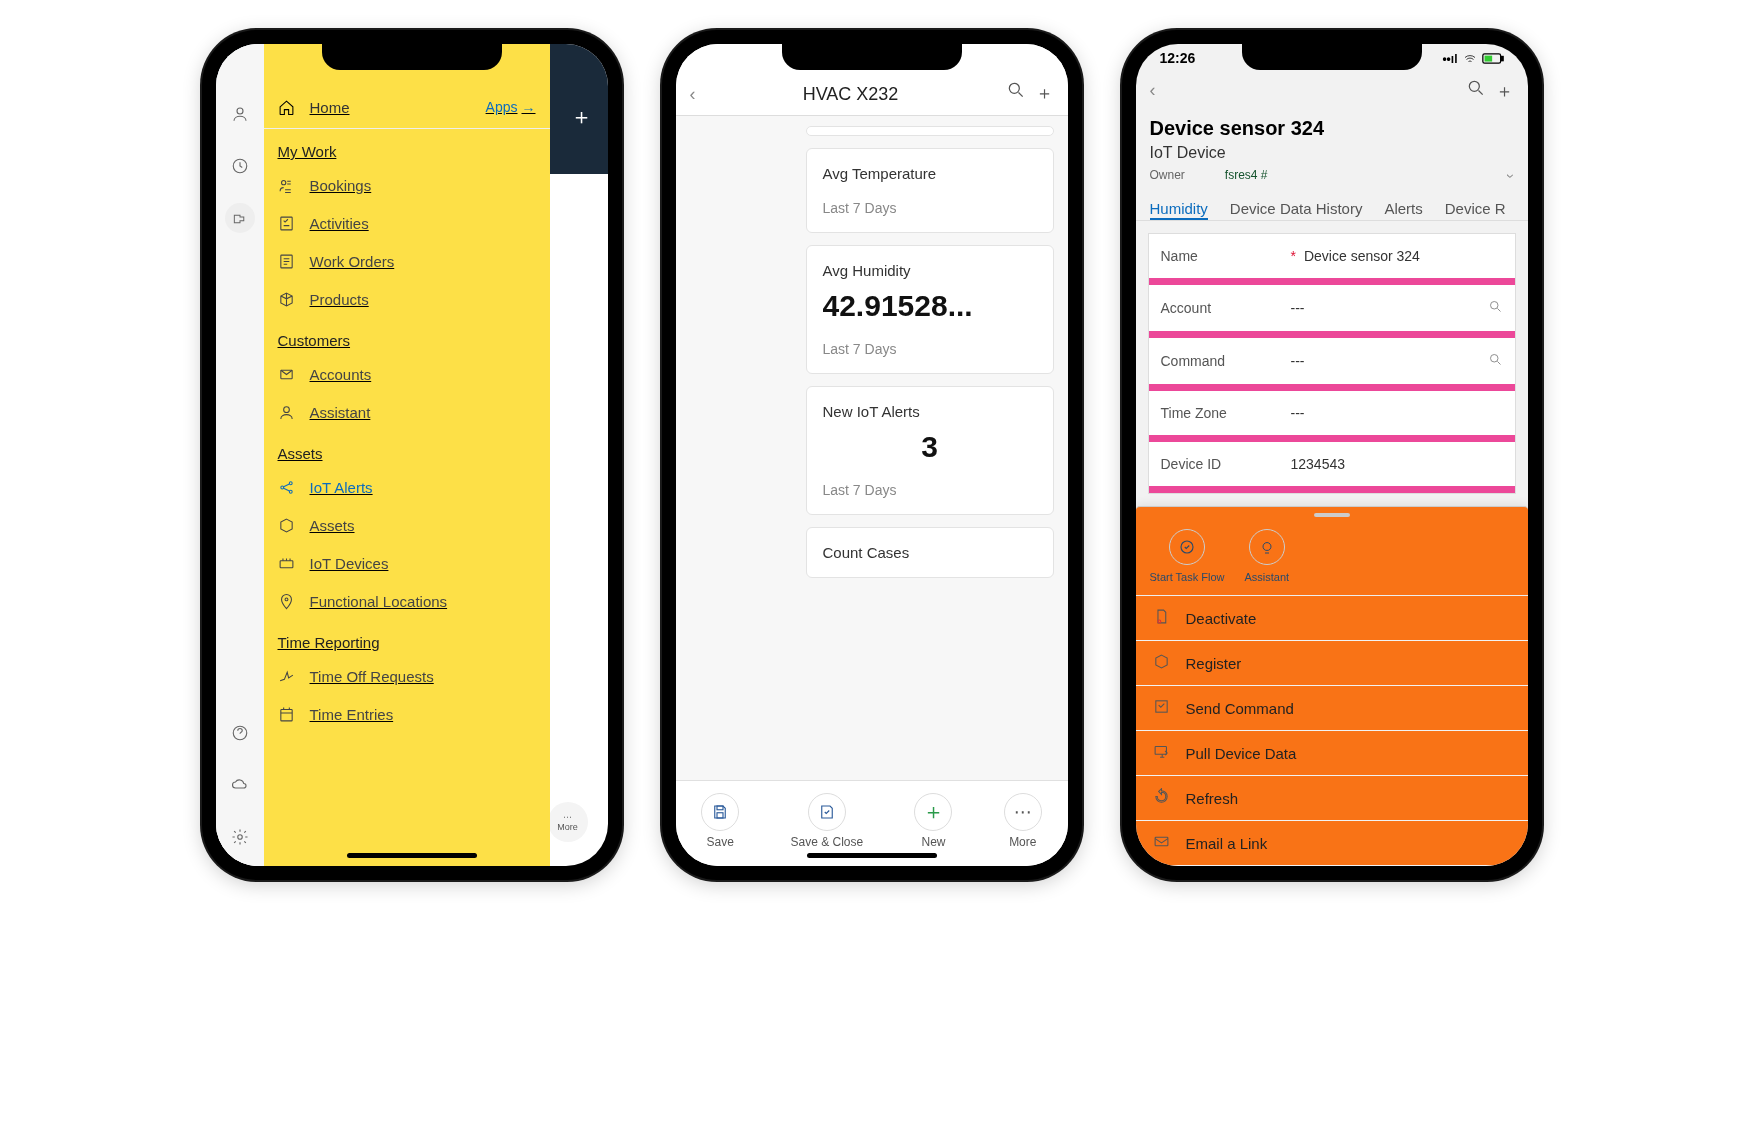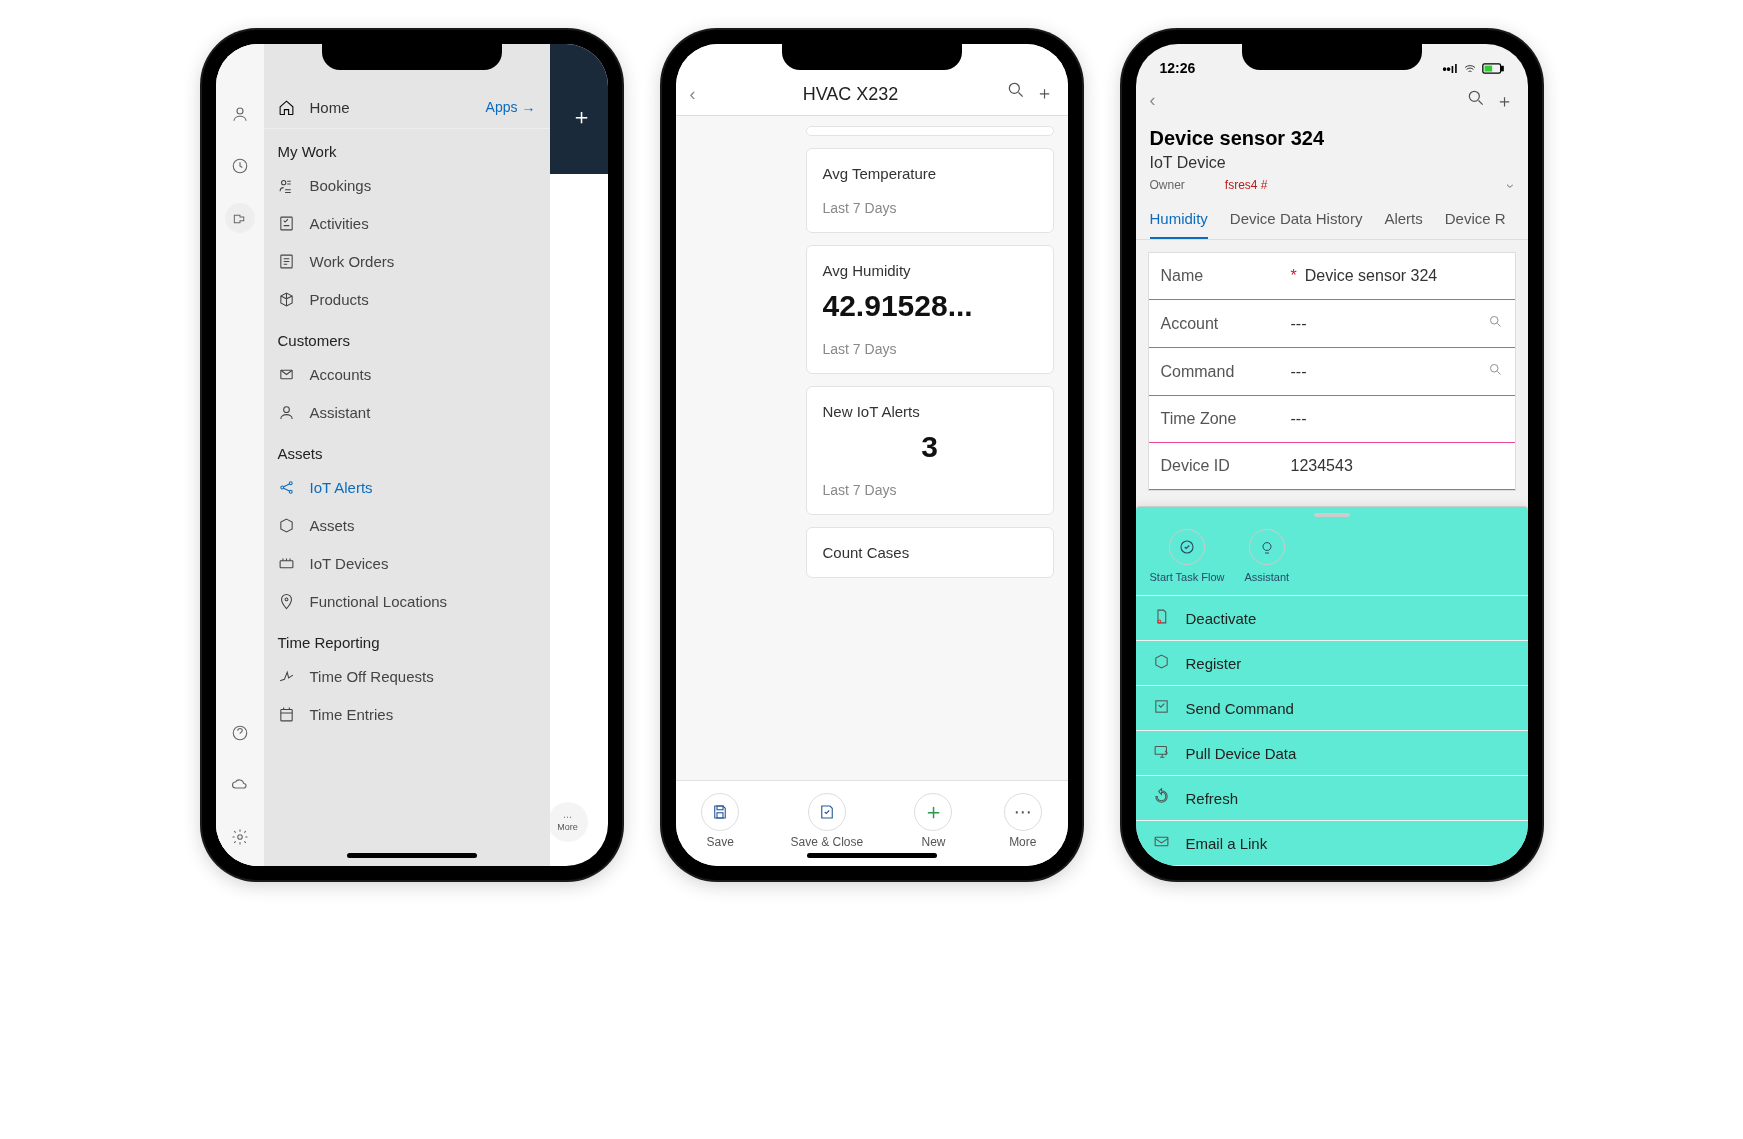--- a/index.html
+++ b/index.html
@@ -7,21 +7,21 @@
   .phone { width: 420px; height: 850px; background: #000; border-radius: 55px; padding: 14px; position: relative; box-shadow: 0 0 0 2px #1a1a1a, 0 4px 20px rgba(0,0,0,.2); }
   .notch { position: absolute; top: 12px; left: 50%; transform: translateX(-50%); width: 180px; height: 28px; background: #000; border-radius: 0 0 18px 18px; z-index: 100; }
   .screen { width: 100%; height: 100%; border-radius: 42px; overflow: hidden; position: relative; background: #fff; }
 
   
   .p1-top { background: #1a2a3a; height: 130px; width: 100%; position: relative; }
   .p1-overlay { position: absolute; top: 0; left: 0; bottom: 0; right: 58px; background: rgba(255,255,255,.98); display: flex; }
   .p1-iconcol { width: 48px; background: #f6f6f6; display: flex; flex-direction: column; align-items: center; padding-top: 55px; gap: 22px; }
   .icon-btn { width: 30px; height: 30px; border-radius: 50%; display: flex; align-items: center; justify-content: center; color: #666; background: transparent; }
   .icon-btn.bottom { margin-top: auto; }
-  .p1-nav { flex: 1; background: #e5e5e5; overflow-y: auto; padding-top: 42px; }
+  .p1-nav { flex: 1; background: #fde047; overflow-y: auto; padding-top: 42px; text-decoration: underline; }
   .nav-home { display: flex; align-items: center; padding: 12px 14px; border-bottom: 1px solid #eee; }
   .nav-home .lbl { margin-left: 14px; font-size: 15px; color: #333; }
   .nav-apps { margin-left: auto; color: #0b6cbe; font-size: 14px; display: flex; align-items: center; gap: 4px; }
   .nav-section { padding: 14px 14px 6px; font-size: 15px; color: #222; }
   .nav-item { display: flex; align-items: center; padding: 10px 14px; gap: 14px; font-size: 15px; color: #444; }
   .nav-item.active { color: #0b6cbe; }
   .nav-icon { width: 18px; height: 18px; display: flex; align-items: center; justify-content: center; }
   .p1-more { position: absolute; bottom: 24px; right: 20px; width: 40px; height: 40px; border-radius: 50%; background: #f4f4f4; display: flex; align-items: center; justify-content: center; flex-direction: column; font-size: 9px; color: #555; }
   .p1-plus { position: absolute; top: 58px; right: 15px; color: #fff; font-size: 22px; }
 
@@ -39,32 +39,32 @@
   .bar-ico { width: 38px; height: 38px; border-radius: 50%; border: 1px solid #ddd; display: flex; align-items: center; justify-content: center; font-size: 18px; }
   .home-ind { position: absolute; bottom: 8px; left: 50%; transform: translateX(-50%); width: 130px; height: 5px; background: #000; border-radius: 3px; }
 
   
   .p3 { background: #f2f2f2; height: 100%; display: flex; flex-direction: column; }
   .status { height: 34px; display: flex; align-items: flex-end; justify-content: space-between; padding: 0 24px 2px; font-size: 14px; font-weight: 600; }
   .p3-hdr { display: flex; align-items: center; padding: 10px 14px; gap: 10px; }
   .p3-title { font-size: 20px; font-weight: 600; padding: 4px 14px 0; }
   .p3-sub { font-size: 16px; padding: 4px 14px 0; color: #333; }
   .p3-owner { font-size: 12px; padding: 6px 14px; color: #666; display: flex; gap: 8px; }
-  .p3-owner a { color: #b91c1c; padding-left: 32px; }
+  .p3-owner a { color: #14532d; padding-left: 32px; }
   .tabs { display: flex; gap: 22px; padding: 10px 14px 0; border-bottom: 1px solid #ddd; font-size: 15px; overflow: hidden; white-space: nowrap; }
   .tab { padding-bottom: 10px; color: #555; }
   .tab.active { color: #0b6cbe; border-bottom: 2px solid #0b6cbe; }
   .form { padding: 12px; }
   .form-box { background: #fff; border: 1px solid #ddd; }
-  .fld { display: flex; align-items: center; padding: 14px 12px; border-bottom: 1px solid #ec4899; font-size: 16px; }
+  .fld { display: flex; align-items: center; padding: 14px 12px; border-bottom: 7px solid #ec4899; font-size: 14px; }
   .fld-lbl { width: 130px; color: #555; }
   .fld-req { color: #d13; margin-right: 8px; }
   .fld-val { flex: 1; color: #333; }
   .fld-ico { color: #888; }
-  .p3-sheet { background: #5eead4; margin-top: auto; border-top: 1px solid #ccc; border-radius: 4px 4px 0 0; box-shadow: 0 -2px 10px rgba(0,0,0,.08); }
+  .p3-sheet { background: #f97316; margin-top: auto; border-top: 1px solid #ccc; border-radius: 4px 4px 0 0; box-shadow: 0 -2px 10px rgba(0,0,0,.08); }
   .sheet-handle { width: 36px; height: 4px; background: #ccc; margin: 6px auto; border-radius: 2px; }
   .sheet-top { display: flex; gap: 20px; padding: 6px 14px 12px; border-bottom: 1px solid #eee; }
   .sheet-chip { display: flex; flex-direction: column; align-items: center; gap: 6px; font-size: 11px; color: #2a4a6a; }
   .chip-ico { width: 36px; height: 36px; border: 1px solid #ccc; border-radius: 50%; display: flex; align-items: center; justify-content: center; }
   .sheet-item { display: flex; align-items: center; gap: 14px; padding: 12px 16px; font-size: 15px; color: #222; border-bottom: 1px solid #f2f2f2; }
   .sheet-item .ico { width: 20px; text-align: center; color: #555; }
   .chev { color: #888; font-size: 18px; }
   .hdr-ico { font-size: 18px; color: #555; }
 
   svg { stroke: currentColor; fill: none; stroke-width: 1.5; }

